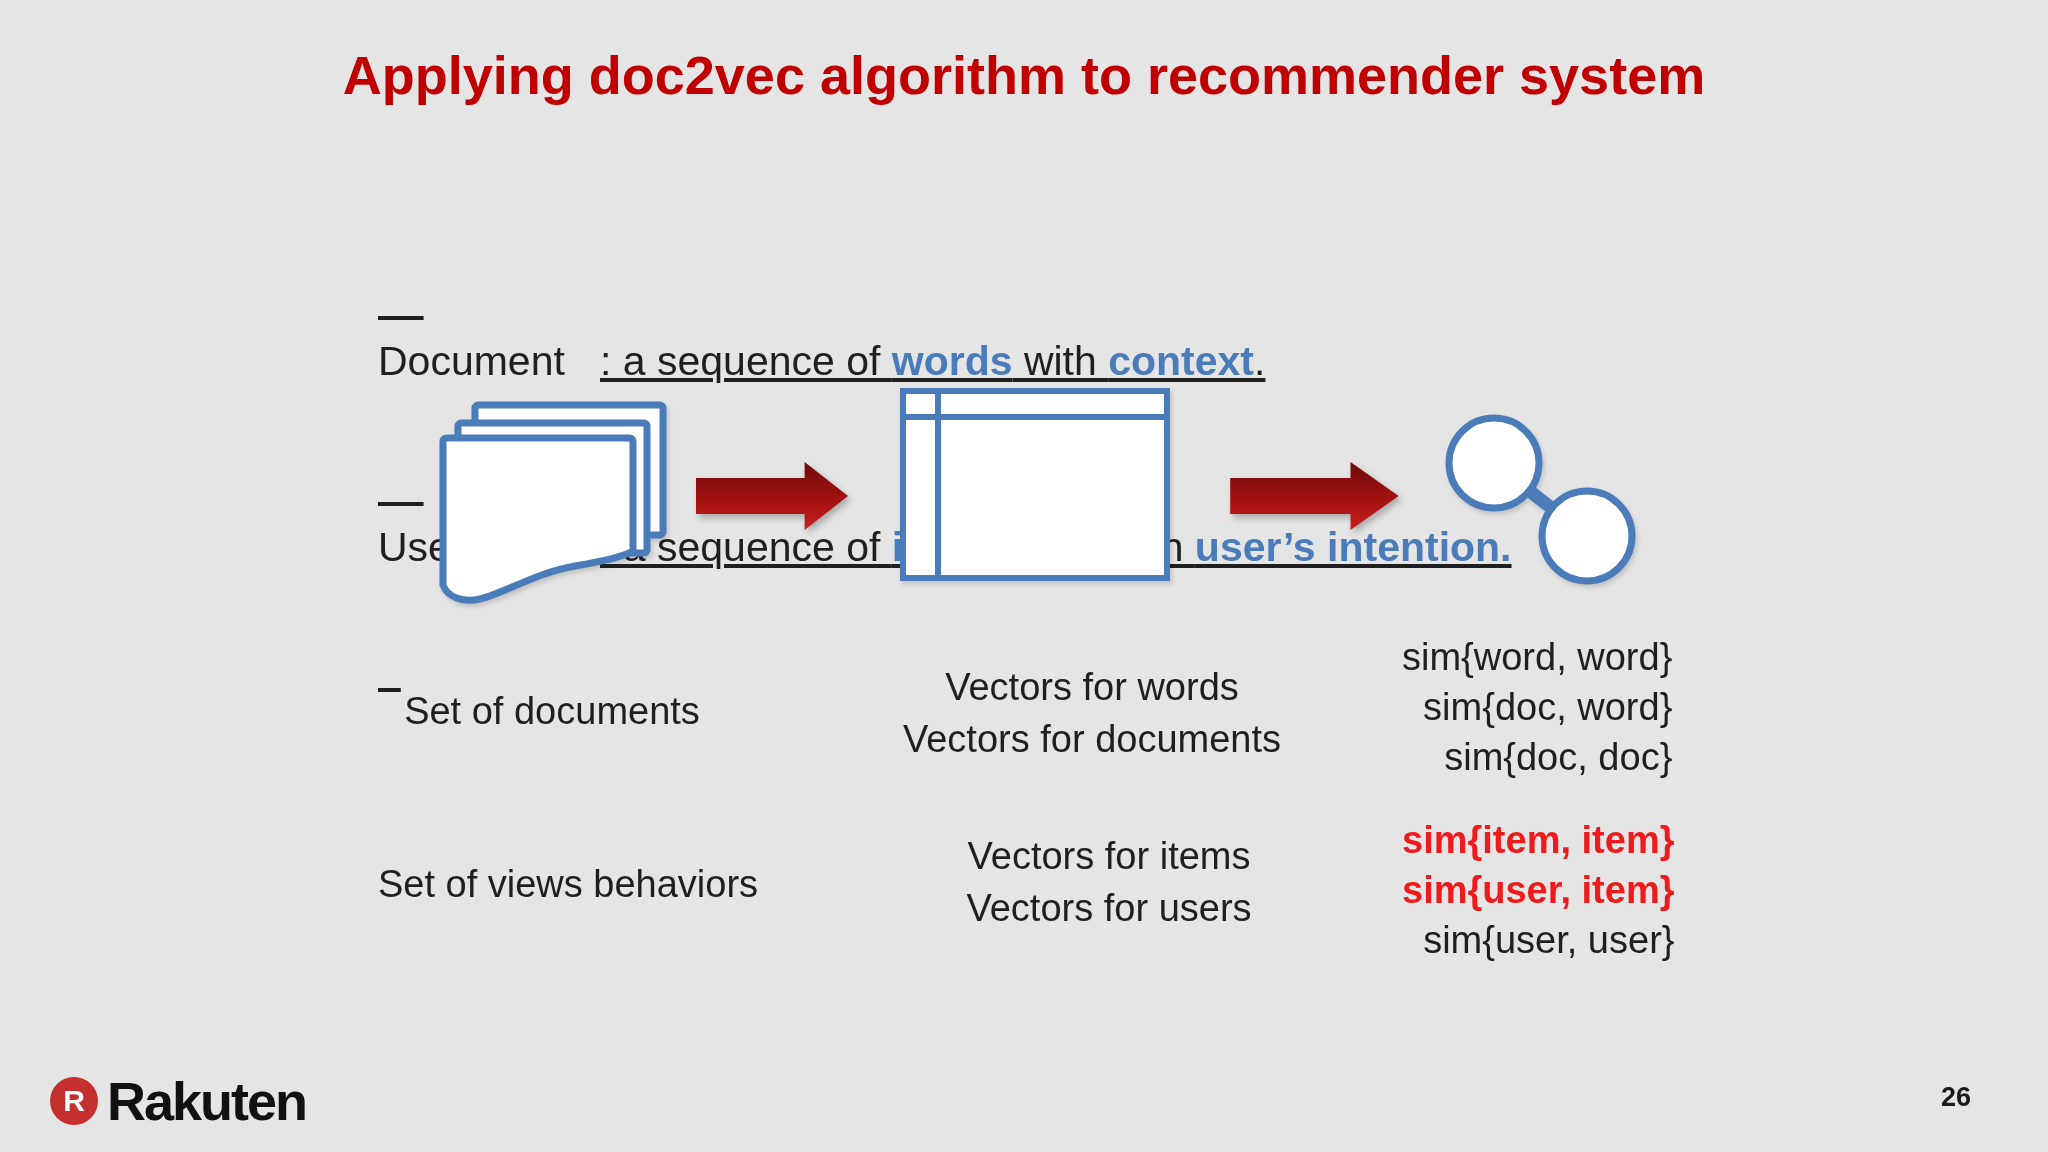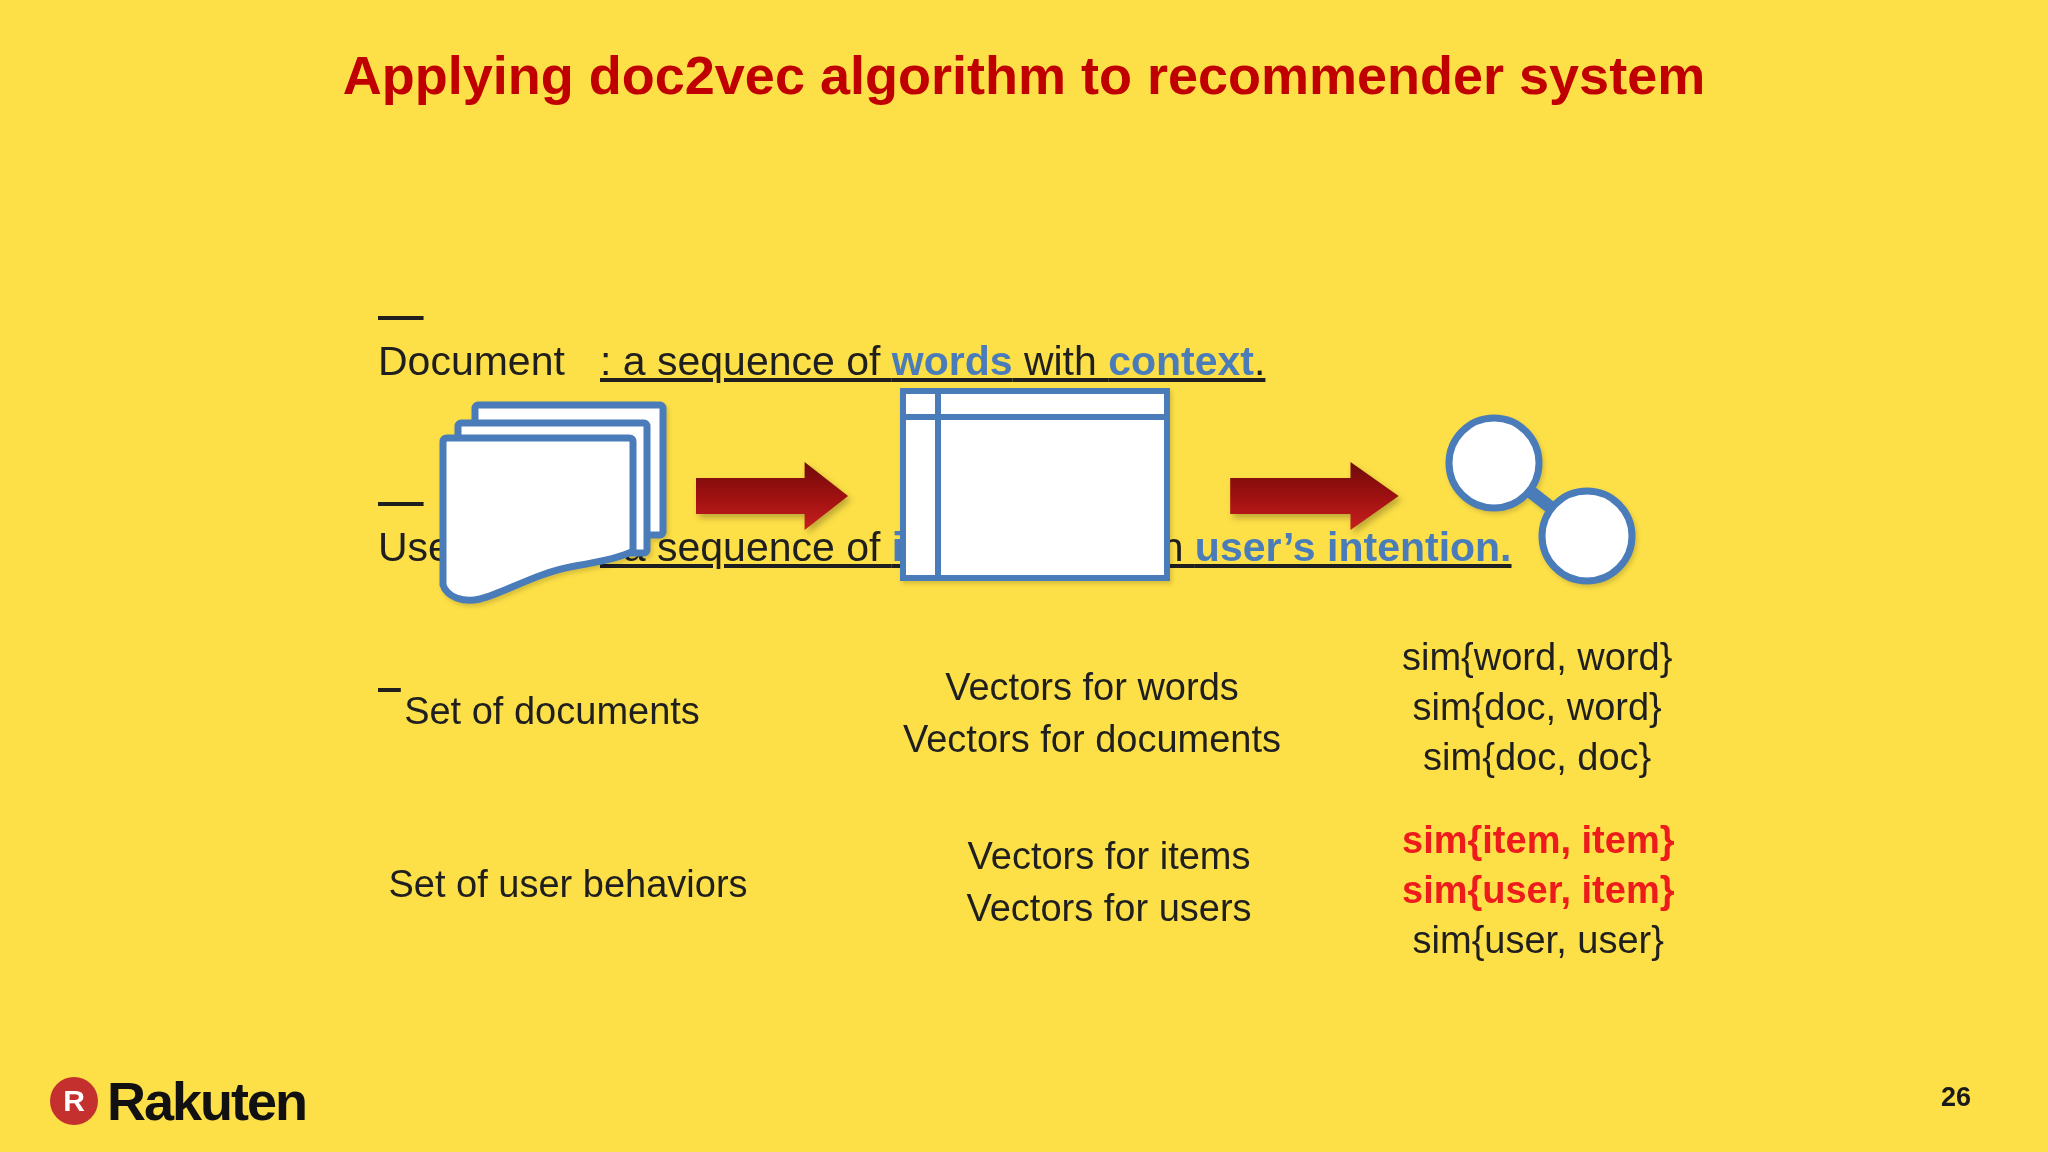--- a/index.html
+++ b/index.html
@@ -14,21 +14,21 @@
   }
   *{margin:0;padding:0;box-sizing:border-box;}
   html,body{width:2048px;height:1152px;}
   body{
     background:#ffffff;
     font-family:"Liberation Sans", sans-serif;
     color:var(--text-color);
     overflow:hidden;
     position:relative;
   }
-  .slide{position:absolute;inset:0;background:#fde047;}
+  .slide{position:absolute;inset:0;background:#e5e5e5;}
 
   .title{
     position:absolute;
     left:0; right:0; top:44px;
     text-align:center;
     font-size:54px;
     font-weight:bold;
     color:var(--title-red);
     letter-spacing:0px;
   }
@@ -60,21 +60,21 @@
   }
   .lbl.multi{line-height:52px;margin-left:41px;}
 
   .simlist{
     position:absolute;
     left:1402px;
     font-size:38px;
     line-height:50px;
     transform:translateY(-50%);
     white-space:nowrap;
-    text-align:center;
+    text-align:right;
   }
   .sim-em{color:var(--emphasis-red);font-weight:bold;}
 
   .footer-logo{
     position:absolute;
     left:50px; top:1070px;
     display:flex;
     align-items:center;
     gap:9px;
   }
@@ -162,21 +162,21 @@
     <div>Vectors for words</div>
     <div>Vectors for documents</div>
   </div>
 
   <div class="simlist" style="top:707px">
     <div>sim{word, word}</div>
     <div>sim{doc, word}</div>
     <div>sim{doc, doc}</div>
   </div>
 
-  <div class="lbl" style="left:568px;top:884px">Set of user behaviors</div>
+  <div class="lbl" style="left:568px;top:884px">Set of views behaviors</div>
 
   <div class="lbl multi" style="left:1068px;top:882px">
     <div>Vectors for items</div>
     <div>Vectors for users</div>
   </div>
 
   <div class="simlist" style="top:890px">
     <div class="sim-em">sim{item, item}</div>
     <div class="sim-em">sim{user, item}</div>
     <div>sim{user, user}</div>

